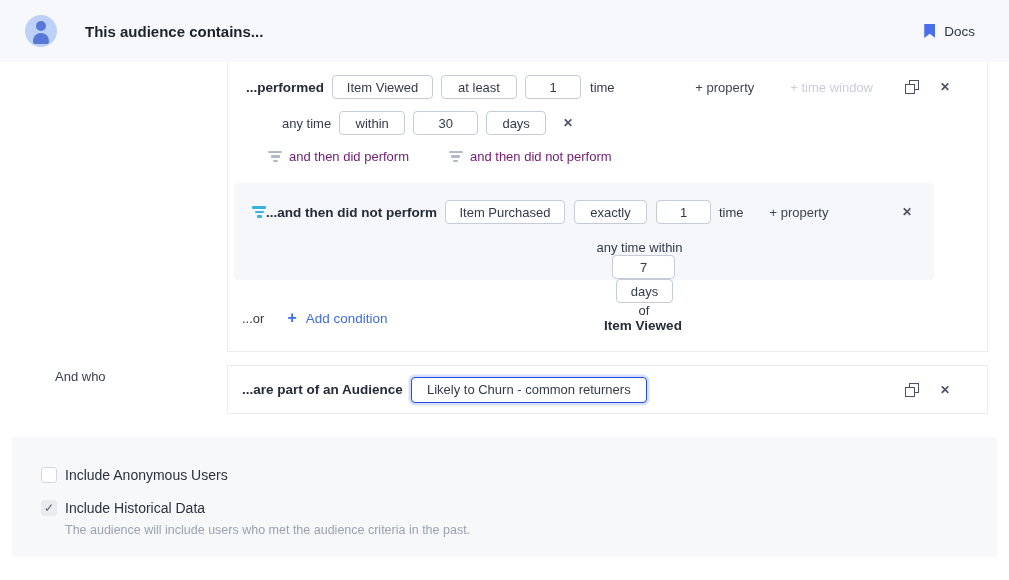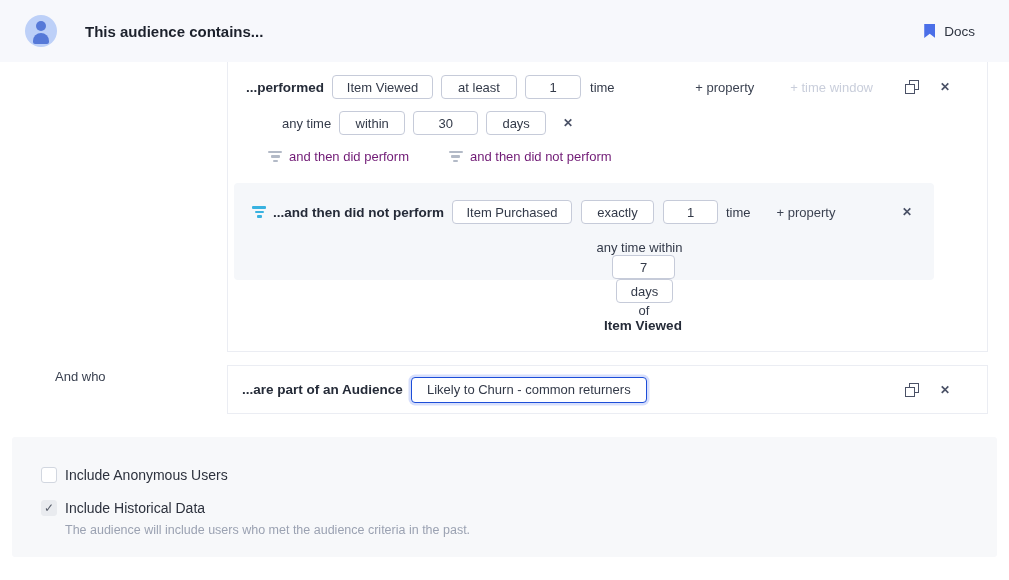--- a/index.html
+++ b/index.html
@@ -159,40 +159,47 @@
     </span>
   </div>
 
   <div class="subbox">
     <div class="row ra">
       <span class="filter-icon teal">
           <i></i>
           <i></i>
           <i></i>
         </span>
-      <span class="lbl-bold" style="margin-left:7px">...and then did not perform</span>
+      <span class="lbl-bold" style="">...and then did not perform</span>
       <button class="pill gap8" style="width:120px">Item Purchased</button>
       <button class="pill gap9" style="width:73px">exactly</button>
       <input class="pill gap9" style="width: 55px;" value="1">
       <span class="lbl gap8">time</span>
       <span class="add-link" style="margin-left:26px">+ property</span>
       <span class="spacer"></span>
       <button class="icon-btn">
           <span class="close-icon"></span>
         </button>
     </div>
     <div class="row rb">
       <span class="lbl">any time within</span>
       <input class="pill gap8" style="width: 63px;" value="7">
       <button class="pill gap10" style="width:57px">days</button>
       <span class="lbl gap9">of</span>
       <span class="lbl-bold" style="margin-left:7px">Item Viewed</span>
     </div>
   </div>
 
+  <div class="row or-row">
+    <span class="lbl">...or</span>
+    <span class="add-condition">
+      <span class="plus-icon"></span>
+      <span class="link-blue">Add condition</span>
+    </span>
+  </div>
 </div>
 
 <div class="and-who">And who</div>
 
 <div class="card card2">
   <span class="lbl-bold">...are part of an Audience</span>
   <input class="audience-input gap8" value="Likely to Churn - common returners" style="">
   <span class="spacer"></span>
   <button class="icon-btn">
       <span class="copy-icon"></span>

